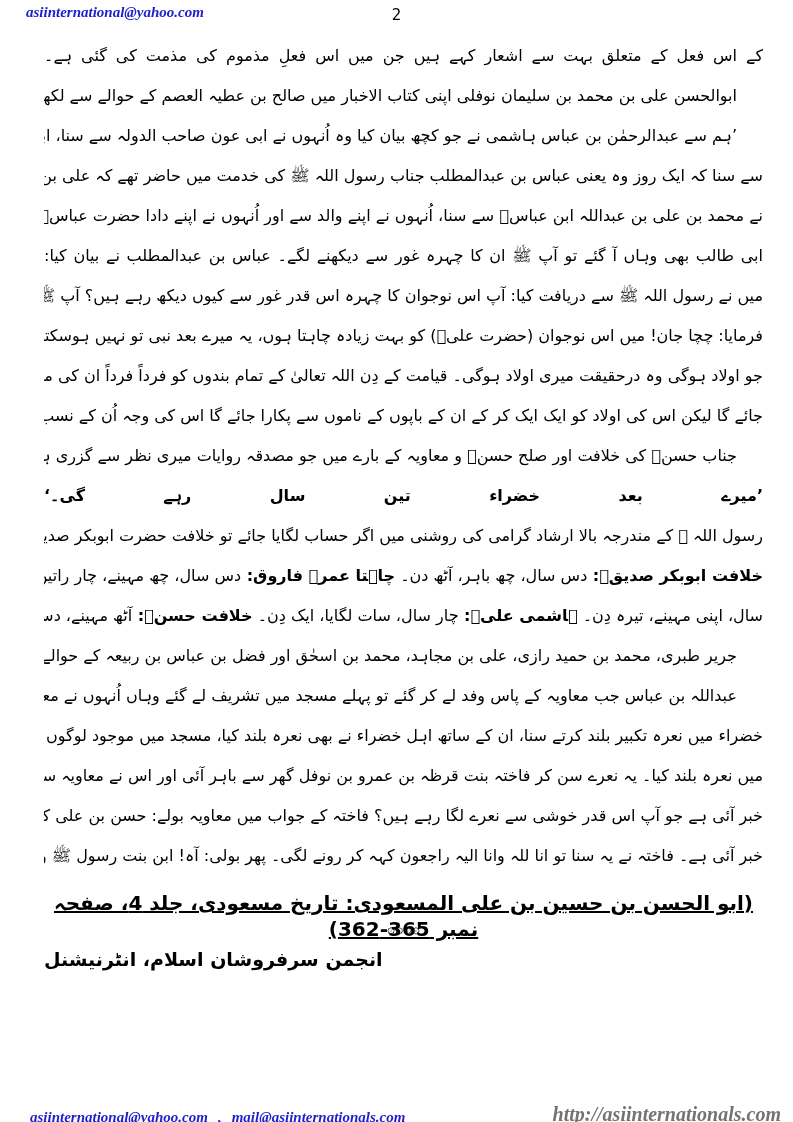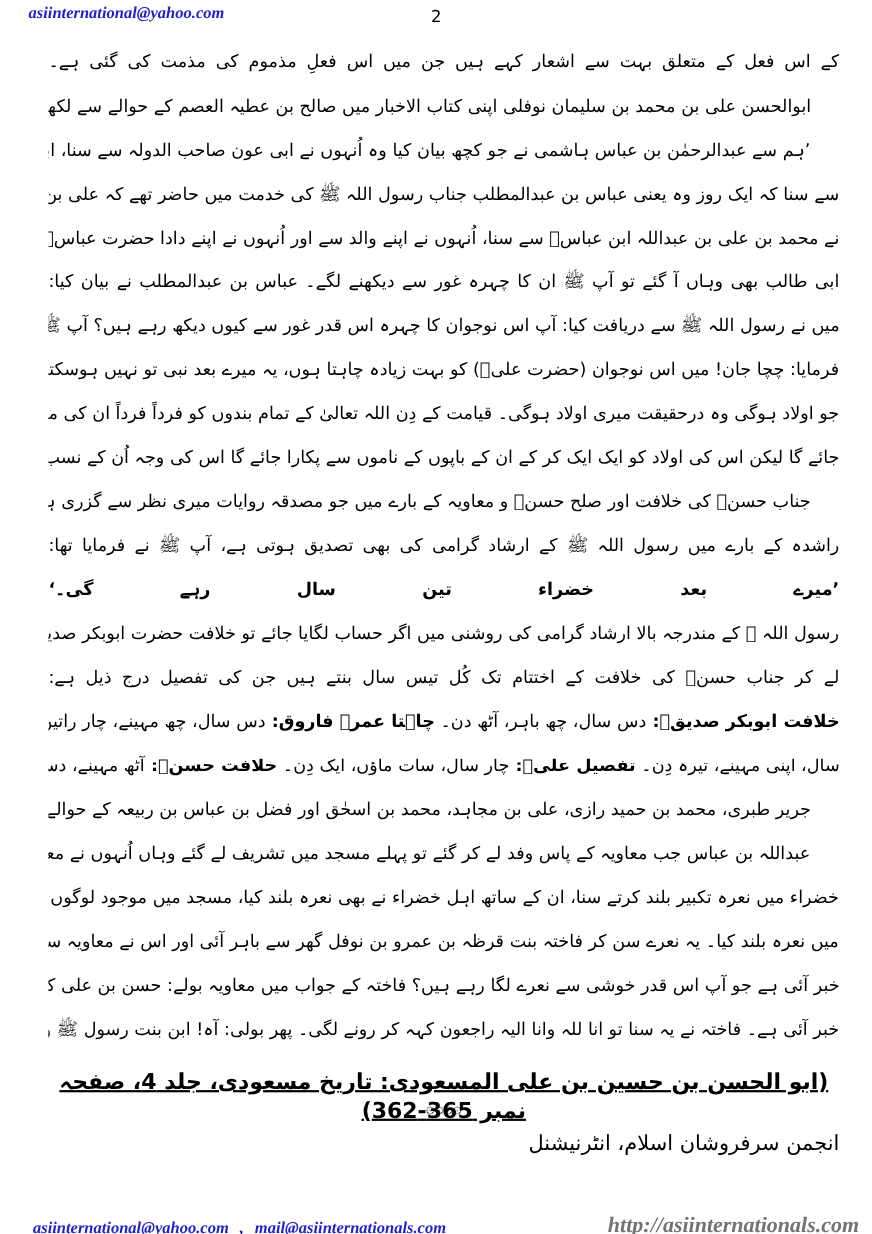--- a/index.html
+++ b/index.html
@@ -14,22 +14,22 @@
   .content{position:absolute;top:36px;left:44px;right:30px;direction:rtl;}
   p.ln{margin:0;height:40px;line-height:40px;font-size:16px;text-align:justify;
        text-align-last:justify;overflow:hidden;white-space:nowrap;}
   .ind{padding-right:26px;}
   .center-quote{text-align:center;text-align-last:center;font-weight:bold;font-size:17px;white-space:normal;}
   .b{font-weight:bold;}
 
   .citation{margin:0;margin-top:14px;height:26px;line-height:26px;text-align:center;text-align-last:center;
             font-weight:bold;font-size:20px;direction:rtl;text-decoration:underline;}
   .ornaments{margin:0;height:24px;line-height:24px;text-align:center;font-size:14px;letter-spacing:7px;}
-  .org-name{margin:0;margin-top:4px;height:30px;line-height:30px;text-align:right;
-            font-weight:normal;font-size:19px;direction:rtl;}
+  .org-name{margin:0;margin-top:4px;height:30px;line-height:30px;text-align:left;
+            font-weight:bold;font-size:19px;direction:rtl;}
 
   
   .footer{position:absolute;top:1068px;left:30px;right:12px;display:flex;
           justify-content:space-between;align-items:flex-end;margin-top:35px;}
   .footer-left{font-family:"Liberation Serif",serif;font-style:italic;font-weight:bold;
                font-size:15px;color:#2121cc;}
   .footer-left a{color:#2121cc;text-decoration:none;cursor:pointer;}
   .footer-sep{color:#2121cc;padding:0 10px;font-weight:bold;}
   .footer-url{font-family:"Liberation Serif",serif;font-style:italic;font-weight:bold;
               font-size:20px;color:#737373;text-decoration:none;cursor:pointer;}
@@ -45,27 +45,25 @@
   <p class="ln ind">ابوالحسن علی بن محمد بن سلیمان نوفلی اپنی کتاب الاخبار میں صالح بن عطیہ العصم کے حوالے سے لکھتا ہے:</p>
   <p class="ln ind">’ہم سے عبدالرحمٰن بن عباس ہاشمی نے جو کچھ بیان کیا وہ اُنہوں نے ابی عون صاحب الدولہ سے سنا، ابی عون</p>
   <p class="ln">سے سنا کہ ایک روز وہ یعنی عباس بن عبدالمطلب جناب رسول اللہ ﷺ کی خدمت میں حاضر تھے کہ علی بن</p>
   <p class="ln">نے محمد بن علی بن عبداللہ ابن عباسؓ سے سنا، اُنہوں نے اپنے والد سے اور اُنہوں نے اپنے دادا حضرت عباسؓ</p>
   <p class="ln">ابی طالب بھی وہاں آ گئے تو آپ ﷺ ان کا چہرہ غور سے دیکھنے لگے۔ عباس بن عبدالمطلب نے بیان کیا:</p>
   <p class="ln">میں نے رسول اللہ ﷺ سے دریافت کیا: آپ اس نوجوان کا چہرہ اس قدر غور سے کیوں دیکھ رہے ہیں؟ آپ ﷺ نے</p>
   <p class="ln">فرمایا: چچا جان! میں اس نوجوان (حضرت علیؑ) کو بہت زیادہ چاہتا ہوں، یہ میرے بعد نبی تو نہیں ہوسکتا لیکن اس کی پشت سے</p>
   <p class="ln">جو اولاد ہوگی وہ درحقیقت میری اولاد ہوگی۔ قیامت کے دِن اللہ تعالیٰ کے تمام بندوں کو فرداً فرداً ان کی ماؤں کے نام سے پکارا</p>
   <p class="ln">جائے گا لیکن اس کی اولاد کو ایک ایک کر کے ان کے باپوں کے ناموں سے پکارا جائے گا اس کی وجہ اُن کے نسب کا صحیح ہونا ہے۔‘</p>
   <p class="ln ind">جناب حسنؑ کی خلافت اور صلح حسنؑ و معاویہ کے بارے میں جو مصدقہ روایات میری نظر سے گزری ہیں ان سے دورِ خلافت</p>
-  <p class="ln">راشدہ کے بارے میں رسول اللہ ﷺ کے ارشاد گرامی کی بھی تصدیق ہوتی ہے، آپ ﷺ نے فرمایا تھا:</p>
   <p class="ln center-quote">’میرے بعد خضراء تین سال رہے گی۔‘</p>
   <p class="ln">رسول اللہ ﷺ کے مندرجہ بالا ارشاد گرامی کی روشنی میں اگر حساب لگایا جائے تو خلافت حضرت ابوبکر صدیقؓ کے آغاز خلافت سے</p>
-  <p class="ln">لے کر جناب حسنؑ کی خلافت کے اختتام تک کُل تیس سال بنتے ہیں جن کی تفصیل درج ذیل ہے:</p>
 
   <p class="ln"><span class="b">خلافت ابوبکر صدیقؓ: </span><span>دس سال، چھ باہر، آٹھ دن۔ </span><span class="b">چاہتا عمرؓ فاروق: </span><span>دس سال، چھ مہینے، چار راتیں۔ </span></p>
-  <p class="ln"><span>سال، اپنی مہینے، تیرہ دِن۔ </span><span class="b">تفصیل علیؑ: </span><span>چار سال، سات ماؤں، ایک دِن۔ </span><span class="b">خلافت حسنؑ: </span><span>آٹھ مہینے، دس دِن۔ کُل تیس سال</span></p>
+  <p class="ln"><span>سال، اپنی مہینے، تیرہ دِن۔ </span><span class="b">ہاشمی علیؑ: </span><span>چار سال، سات لگایا، ایک دِن۔ </span><span class="b">خلافت حسنؑ: </span><span>آٹھ مہینے، دس دِن۔ کُل تیس سال</span></p>
 
   <p class="ln ind">جریر طبری، محمد بن حمید رازی، علی بن مجاہد، محمد بن اسحٰق اور فضل بن عباس بن ربیعہ کے حوالے سے لکھتے ہیں:</p>
   <p class="ln ind">عبداللہ بن عباس جب معاویہ کے پاس وفد لے کر گئے تو پہلے مسجد میں تشریف لے گئے وہاں اُنہوں نے معاویہ کو اہل</p>
   <p class="ln">خضراء میں نعرہ تکبیر بلند کرتے سنا، ان کے ساتھ اہل خضراء نے بھی نعرہ بلند کیا، مسجد میں موجود لوگوں نے بھی اُن کی تقلید</p>
   <p class="ln">میں نعرہ بلند کیا۔ یہ نعرے سن کر فاختہ بنت قرظہ بن عمرو بن نوفل گھر سے باہر آئی اور اس نے معاویہ سے پوچھا: آج ایسی کیا</p>
   <p class="ln">خبر آئی ہے جو آپ اس قدر خوشی سے نعرے لگا رہے ہیں؟ فاختہ کے جواب میں معاویہ بولے: حسن بن علی کی موت کی</p>
   <p class="ln">خبر آئی ہے۔ فاختہ نے یہ سنا تو انا للہ وانا الیہ راجعون کہہ کر رونے لگی۔ پھر بولی: آہ! ابن بنت رسول ﷺ وفات پا گئے۔‘‘</p>
 
   <p class="citation">(ابو الحسن بن حسین بن علی المسعودی: تاریخ مسعودی، جلد 4، صفحہ نمبر 365-362)</p>
   <p class="ornaments">۞۞۞۞</p>

